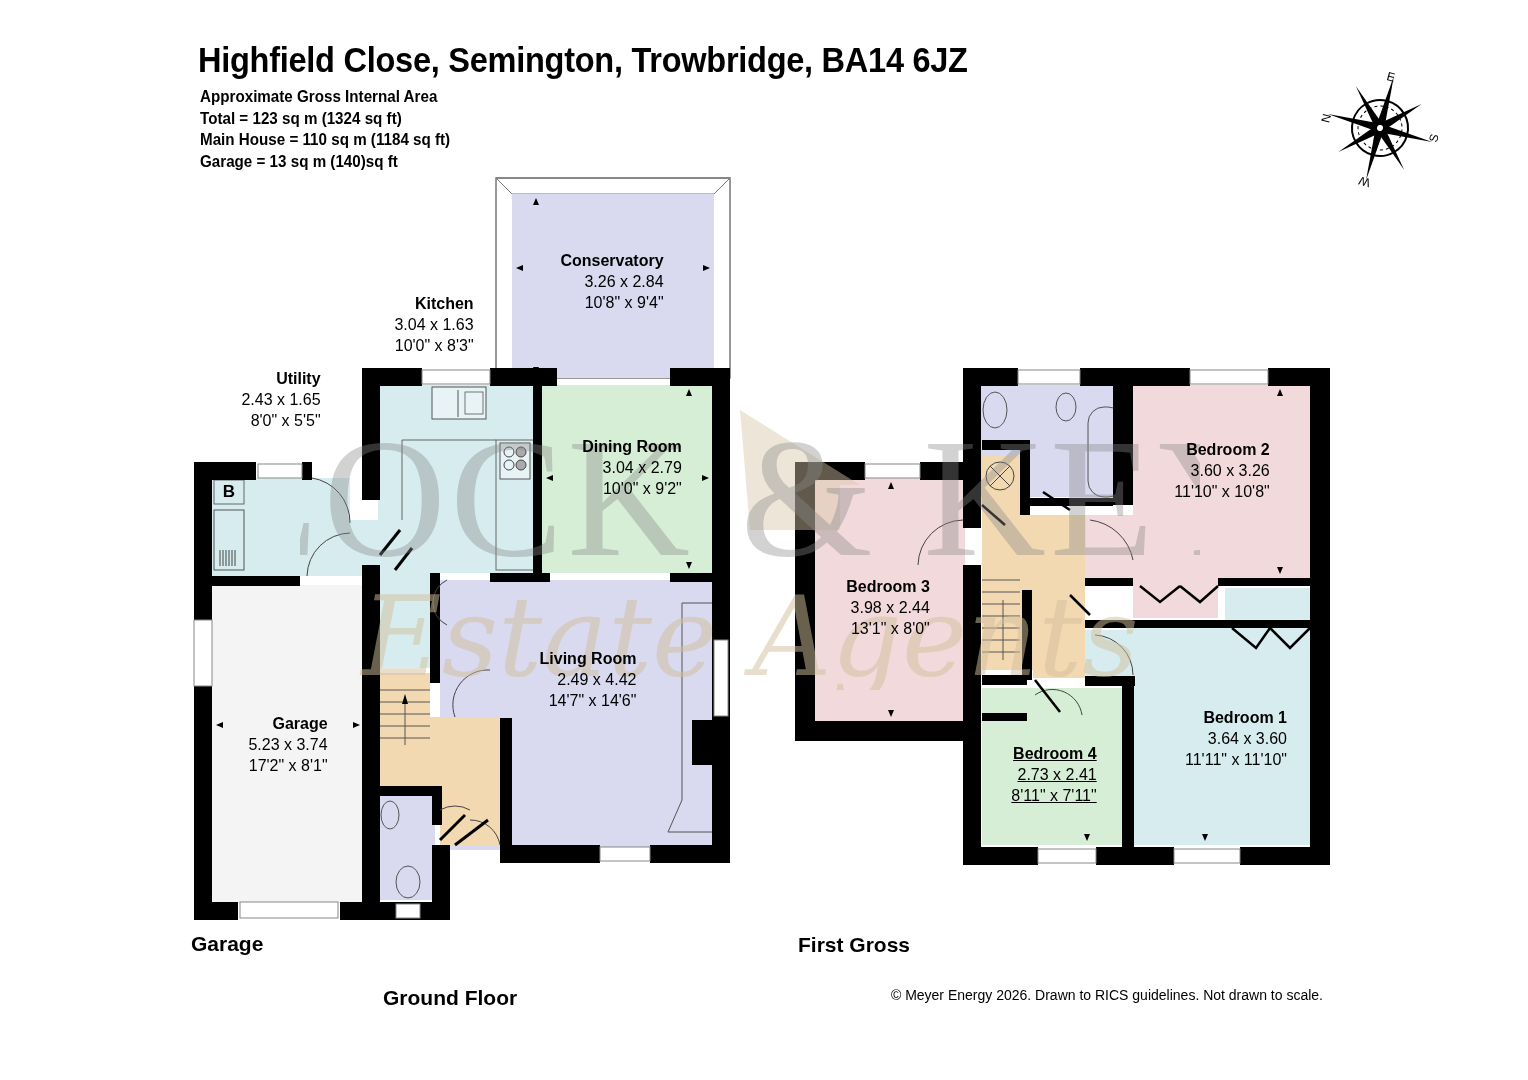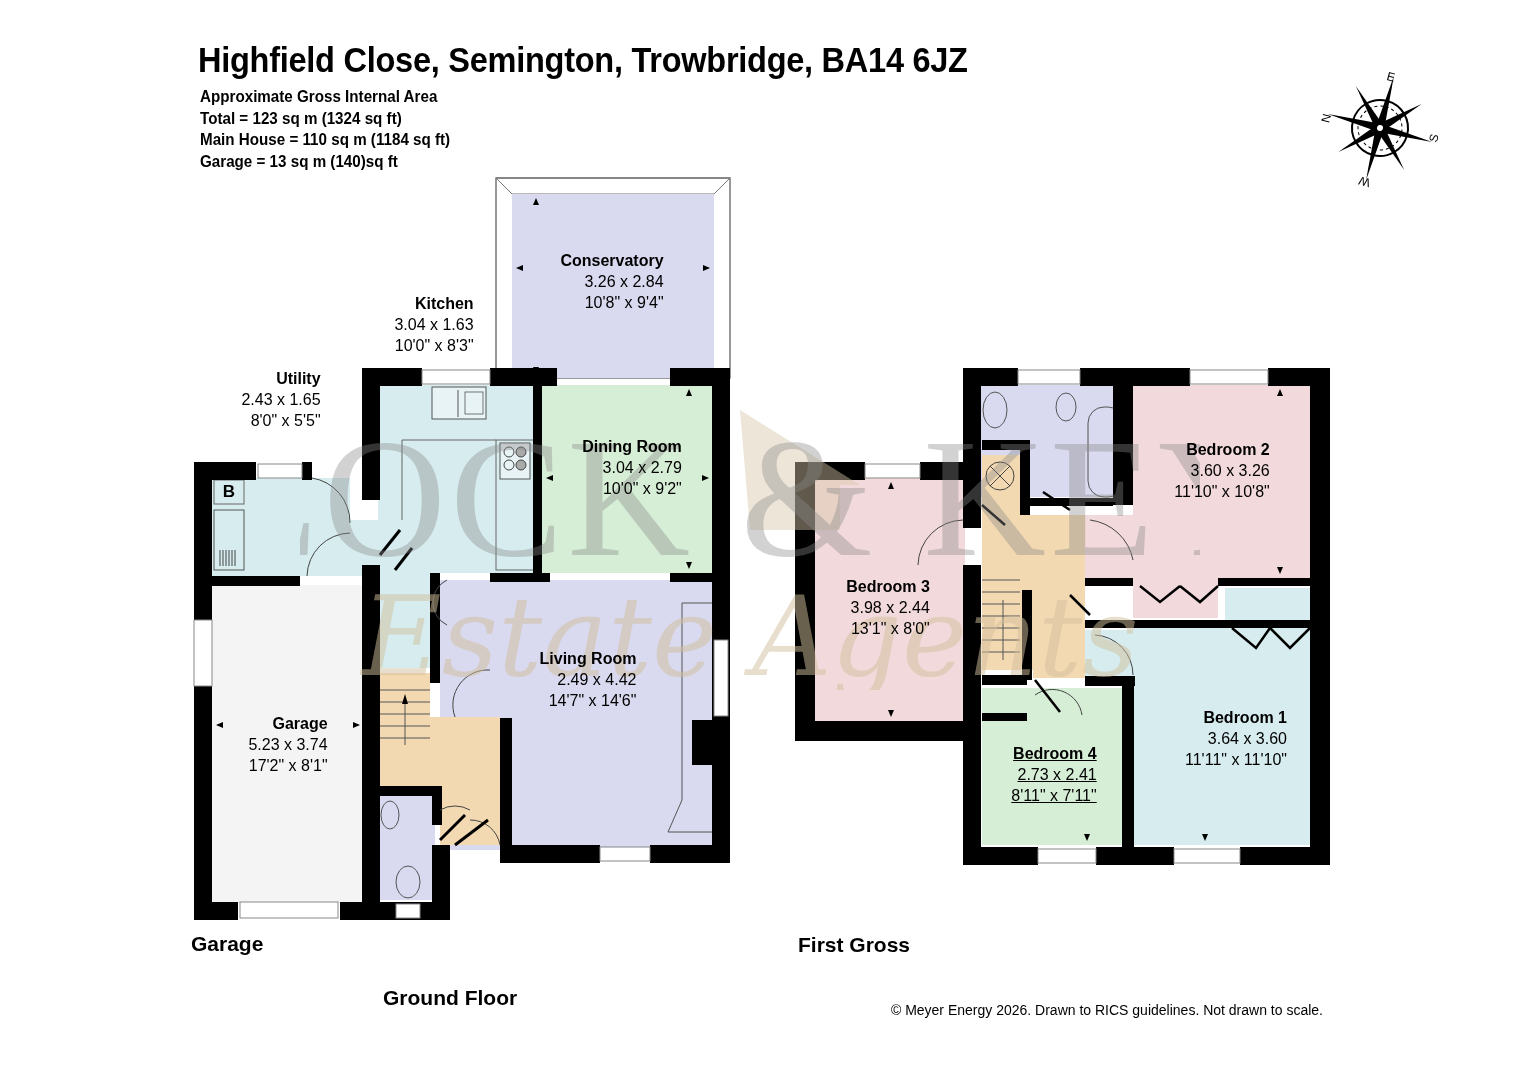--- a/index.html
+++ b/index.html
@@ -5,21 +5,21 @@
   html, body { margin: 0; padding: 0; background: #ffffff; }
   body { width: 1528px; height: 1080px; position: relative; overflow: hidden; font-family: "Liberation Sans", sans-serif; color: #000; }
   .title { position: absolute; left: 198px; top: 40px; font-size: 35px; font-weight: bold; letter-spacing: -0.3px; white-space: nowrap; transform: scaleX(0.93); transform-origin: left top; }
   .area-block { position: absolute; left: 200px; top: 86px; font-size: 16.5px; font-weight: bold; line-height: 21.5px; transform: scaleX(0.92); transform-origin: left top; }
   .area-block div { white-space: nowrap; }
   .plan { position: absolute; left: 0; top: 0; width: 1528px; height: 1080px; }
   .room-label { position: absolute; text-align: right; font-size: 16px; line-height: 21px; white-space: nowrap; transform: translateX(-50%); }
   .room-label .rn { font-weight: bold; }
   .floor-label { position: absolute; font-size: 21px; font-weight: bold; white-space: nowrap; }
   .footer { position: absolute; right: 205px; top: 986px; text-align: right; font-size: 14px; line-height: 18.5px; }
-  .footer div { white-space: nowrap; margin-top: 15px; }
+  .footer div { white-space: nowrap; }
   .watermark { position: absolute; pointer-events: none; }
   .compass { position: absolute; left: 1318px; top: 66px; width: 125px; height: 125px; }
 </style>
 </head>
 <body>
 
 <div class="title">Highfield Close, Semington, Trowbridge, BA14 6JZ</div>
 <div class="area-block">
   <div>Approximate Gross Internal Area</div>
   <div>Total = 123 sq m (1324 sq ft)</div>

